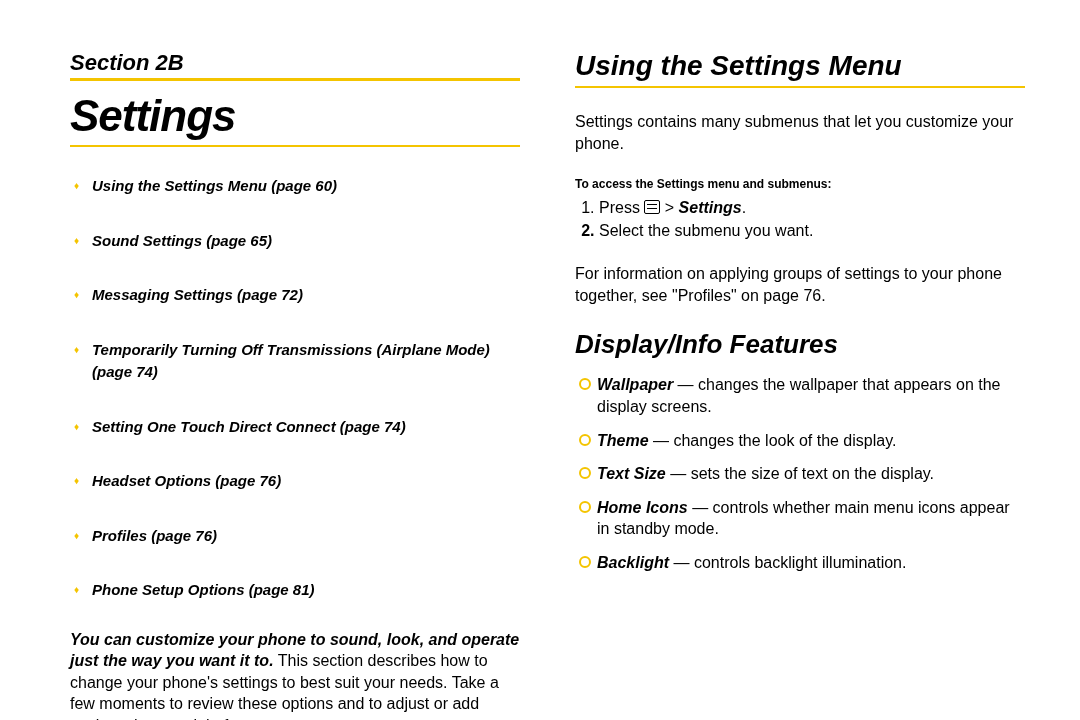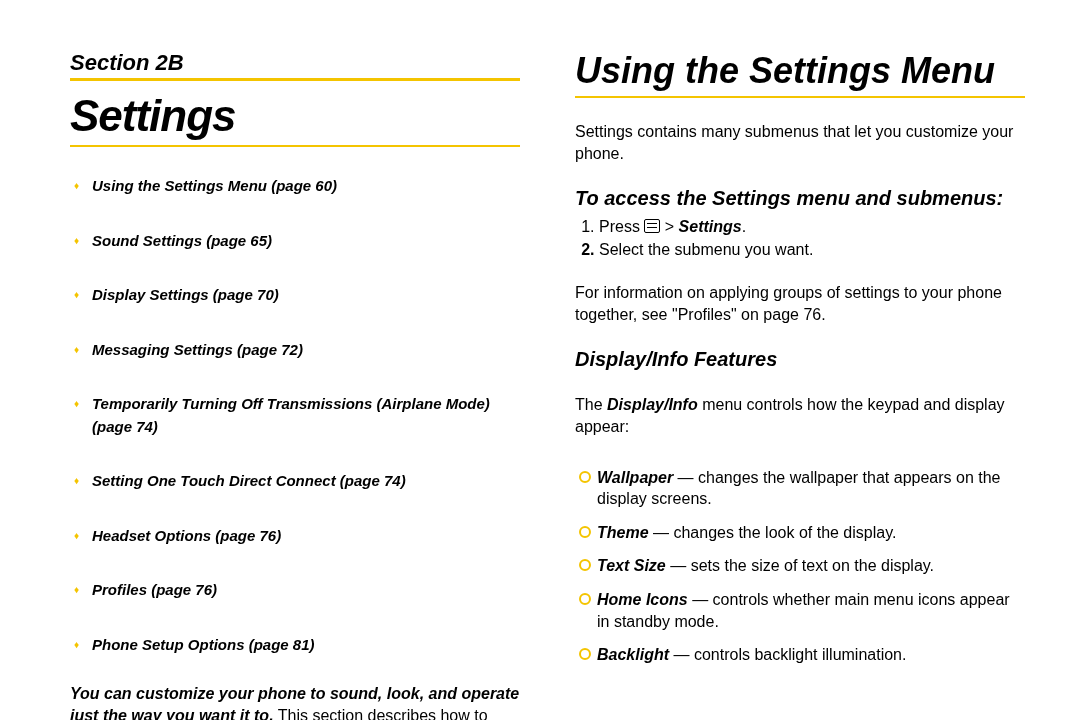--- a/index.html
+++ b/index.html
@@ -48,27 +48,27 @@
   h1.title {
     font-style: italic;
     font-weight: 900;
     font-size: 44px;
     margin: 0 0 4px 0;
     letter-spacing: -1px;
   }
   h1.h1r {
     font-style: italic;
     font-weight: bold;
-    font-size: 36px;
+    font-size: 28px;
     margin: 0 0 4px 0;
   }
   h2.subhead {
     font-style: italic;
     font-weight: bold;
-    font-size: 20px;
+    font-size: 26px;
     margin: 14px 0 8px 0;
   }
   ul.toc {
     list-style: none;
     padding: 0;
     margin: 12px 0 16px 0;
   }
   ul.toc li {
     font-style: italic;
     font-weight: bold;
@@ -87,23 +87,22 @@
     position: absolute;
     left: 4px;
     top: 7px;
   }
   p.body {
     font-size: 16px;
     line-height: 1.35;
     margin: 23px 0;
   }
   .instr {
-    font-style: italic;
-    font-weight: bold;
-    font-size: 20px;
+    font-weight: bold;
+    font-size: 12px;
     margin: 16px 0 8px 0;
   }
   ol.steps {
     margin: 4px 0 10px 0;
     padding-left: 24px;
     font-size: 16px;
   }
   ol.steps li {
     margin: 5px 0;
   }
@@ -169,21 +168,20 @@
 
     <div class="col">
       <div class="section-label">Section 2B</div>
       <div class="rule"></div>
       <h1 class="title">Settings</h1>
       <div class="rule-thin"></div>
 
       <ul class="toc">
         <li>Using the Settings Menu (page 60)</li>
         <li>Sound Settings (page 65)</li>
-        <li>Display Settings (page 70)</li>
         <li>Messaging Settings (page 72)</li>
         <li>Temporarily Turning Off Transmissions (Airplane Mode) (page 74)</li>
         <li>Setting One Touch Direct Connect (page 74)</li>
         <li>Headset Options (page 76)</li>
         <li>Profiles (page 76)</li>
         <li>Phone Setup Options (page 81)</li>
       </ul>
 
       <p class="body">
         <span class="bi">You can customize your phone to sound, look, and operate just the way you want it to.</span><span> This section describes how to change your phone's settings to best suit your needs. Take a few moments to review these options and to adjust or add settings that are right for you.</span>
@@ -202,23 +200,20 @@
         <li>
           <span>Press </span><span class="menu-key"></span><span> &gt; </span><span class="bi">Settings</span><span>.</span>
         </li>
         <li class="curstep"><span class="label">Select the submenu you want.</span></li>
       </ol>
 
       <p class="body">For information on applying groups of settings to your phone together, see "Profiles" on page 76.</p>
 
       <h2 class="subhead">Display/Info Features</h2>
 
-      <p class="body">
-        <span>The </span><span class="bi">Display/Info</span><span> menu controls how the keypad and display appear:</span>
-      </p>
 
       <ul class="feat">
         <li><span class="bi">Wallpaper</span><span> — changes the wallpaper that appears on the display screens.</span></li>
         <li><span class="bi">Theme</span><span> — changes the look of the display.</span></li>
         <li><span class="bi">Text Size</span><span> — sets the size of text on the display.</span></li>
         <li><span class="bi">Home Icons</span><span> — controls whether main menu icons appear in standby mode.</span></li>
         <li><span class="bi">Backlight</span><span> — controls backlight illumination.</span></li>
       </ul>
     </div>
 

